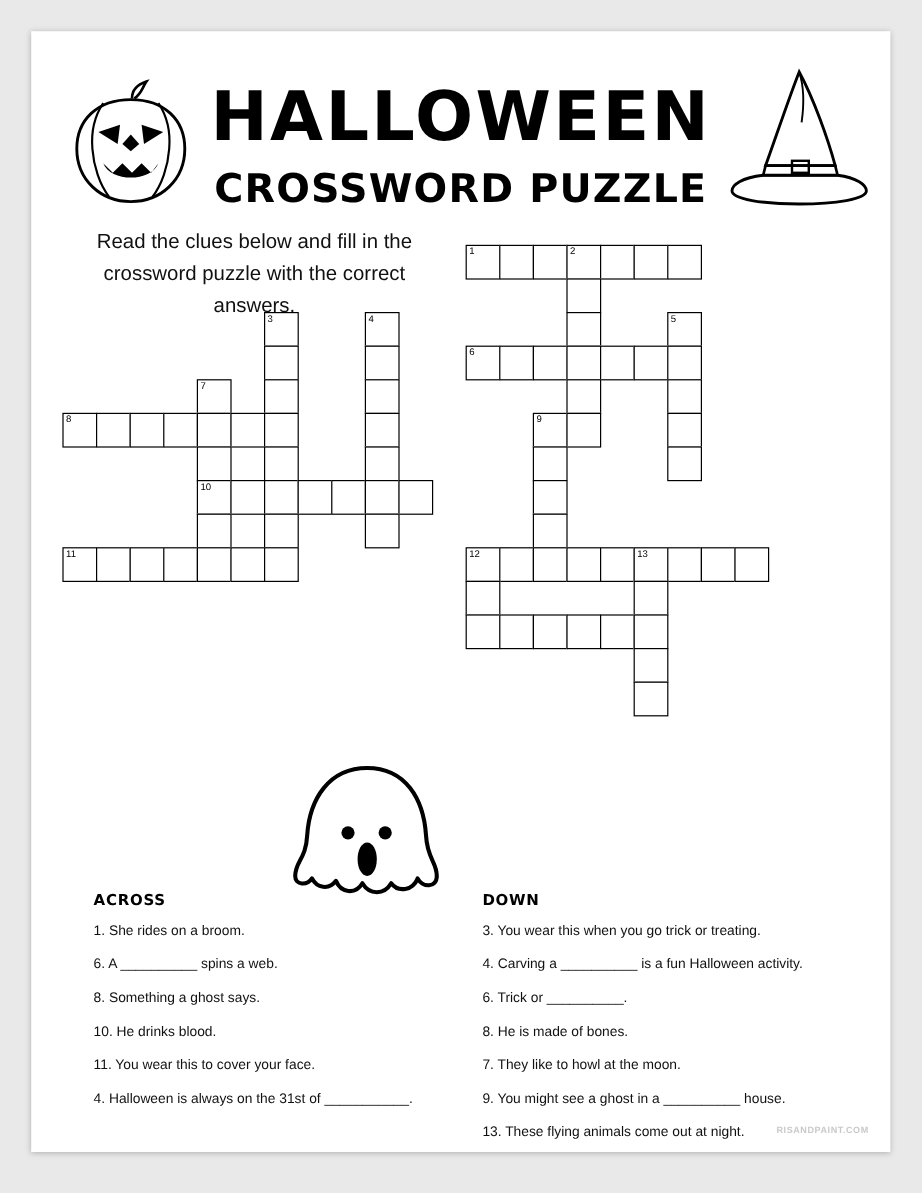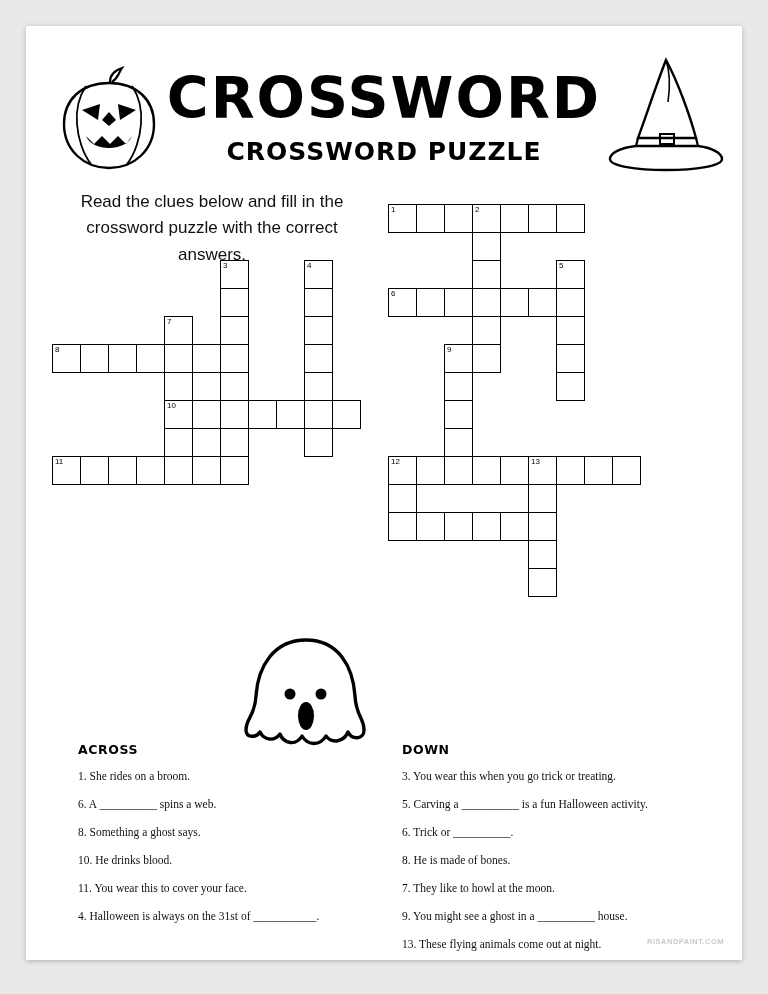--- a/index.html
+++ b/index.html
@@ -13,21 +13,21 @@
     background:#ffffff;box-shadow:0 1px 5px rgba(0,0,0,.25);
   }
   
   .title-wrap{position:absolute;left:0;top:44px;width:716px;text-align:center;}
   .title{
     font-family:"DejaVu Sans",sans-serif;font-weight:bold;
     font-size:57px;letter-spacing:2px;line-height:1;color:#000;
   }
   .subtitle{
     font-family:"DejaVu Sans",sans-serif;font-weight:bold;
-    font-size:25px;letter-spacing:1px;margin-top:10px;color:#000;
+    font-size:33px;letter-spacing:1px;margin-top:10px;color:#000;
   }
   .pumpkin{position:absolute;left:30px;top:38px;width:106px;height:110px;}
   .hat{position:absolute;right:18px;top:28px;width:120px;height:118px;}
   
   .instructions{
     position:absolute;left:36px;top:163px;width:300px;text-align:center;
     font-size:17px;line-height:1.55;color:#111;
   }
   
   .grid{position:absolute;left:26px;top:178px;}
@@ -43,21 +43,21 @@
   .ghost{position:absolute;left:196px;top:608px;width:168px;height:160px;}
   
   .clues{position:absolute;top:716px;left:52px;width:640px;}
   .col{position:absolute;top:0;width:300px;}
   .col.left{left:0;}
   .col.right{left:324px;}
   .col h3{
     margin:0 0 12px 0;font-size:12.5px;font-weight:bold;letter-spacing:.6px;
     font-family:"DejaVu Sans",sans-serif;color:#000;
   }
-  .col p{margin:0 0 13px 0;font-size:11.5px;color:#111;line-height:1.3;font-family:Liberation Serif, serif;}
+  .col p{margin:0 0 13px 0;font-size:11.5px;color:#111;line-height:1.3;}
   .watermark{
     position:absolute;right:18px;bottom:14px;font-size:7.5px;color:#c9c9c9;
     letter-spacing:.5px;
     font-weight:bold;
   }
 </style>
 </head>
 <body>
 
 <div class="page">
@@ -76,21 +76,21 @@
 
     <svg class="hat" viewBox="0 0 120 118">
       <path d="M62 6 C54 26 42 62 34 84 L92 84 C86 62 74 28 62 6 Z" fill="none" stroke="#000" stroke-width="2.4"></path>
       <path d="M62 6 C66 18 66 34 64 48" fill="none" stroke="#000" stroke-width="1.6"></path>
       <path d="M34 84 L92 84 L94 92 L32 92 Z" fill="none" stroke="#000" stroke-width="2.2"></path>
       <rect x="56" y="80" width="14" height="10" fill="none" stroke="#000" stroke-width="2"></rect>
       <path d="M32 92 C14 94 6 100 6 105 C6 112 32 116 62 116 C92 116 118 112 118 105 C118 100 110 94 94 92 Z" fill="none" stroke="#000" stroke-width="2.4"></path>
     </svg>
 
     <div class="title-wrap">
-      <div class="title">CROSSWORD</div>
+      <div class="title">HALLOWEEN</div>
       <div class="subtitle">CROSSWORD PUZZLE</div>
     </div>
 
     <div class="instructions">Read the clues below and fill in the crossword puzzle with the correct answers.</div>
 
     <div class="grid" id="grid">
         <div class="cell" style="left: 336px; top: 0px;">
           <span>1</span>
         </div>
         <div class="cell" style="left: 364px; top: 0px;"></div>
@@ -211,21 +211,21 @@
         <p>1. She rides on a broom.</p>
         <p>6. A __________ spins a web.</p>
         <p>8. Something a ghost says.</p>
         <p>10. He drinks blood.</p>
         <p>11. You wear this to cover your face.</p>
         <p>4. Halloween is always on the 31st of ___________.</p>
       </div>
       <div class="col right">
         <h3>DOWN</h3>
         <p>3. You wear this when you go trick or treating.</p>
-        <p>5. Carving a __________ is a fun Halloween activity.</p>
+        <p>4. Carving a __________ is a fun Halloween activity.</p>
         <p>6. Trick or __________.</p>
         <p>8. He is made of bones.</p>
         <p>7. They like to howl at the moon.</p>
         <p>9. You might see a ghost in a __________ house.</p>
         <p>13. These flying animals come out at night.</p>
       </div>
     </div>
 
     <div class="watermark">RISANDPAINT.COM</div>
   </div>

